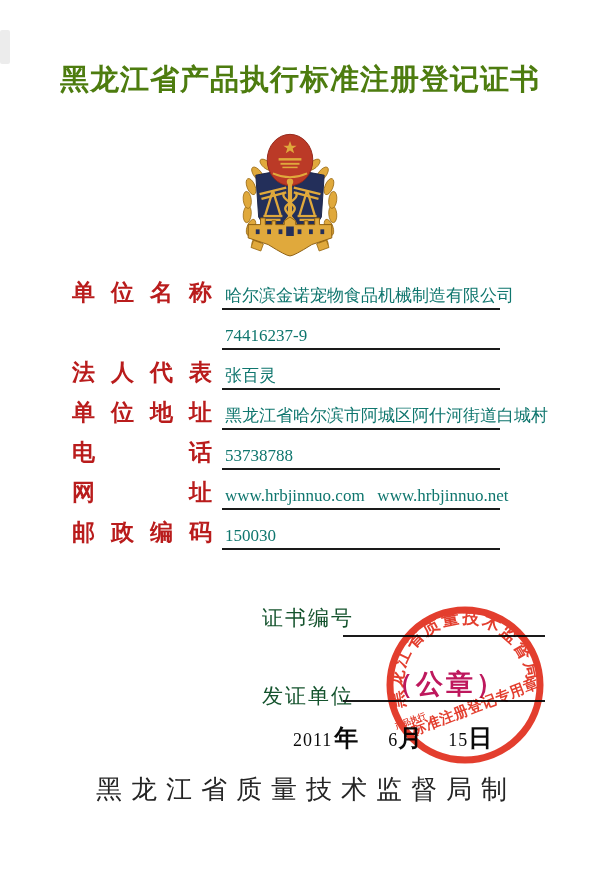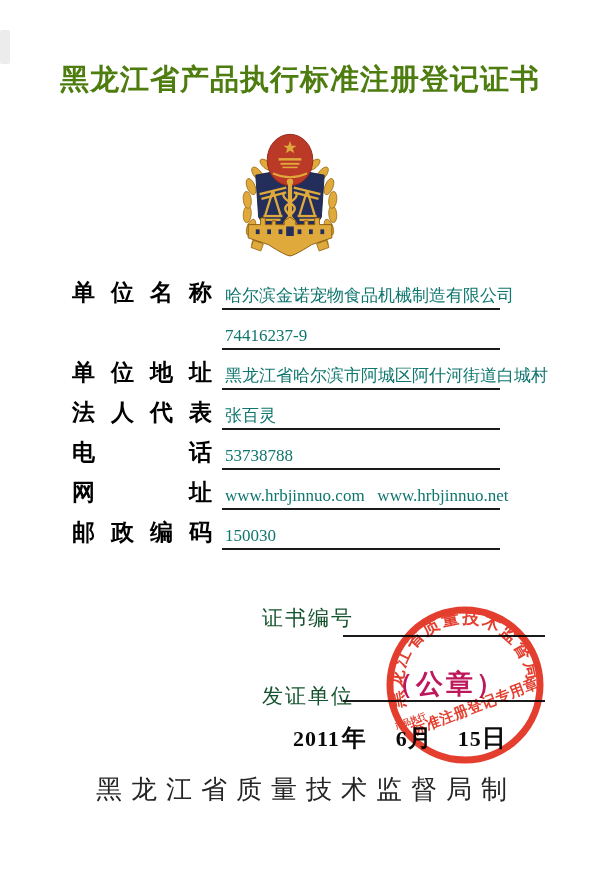--- a/index.html
+++ b/index.html
@@ -6,31 +6,31 @@
   body{background:#ffffff;}
   .page{position:relative;width:600px;height:872px;background:#ffffff;overflow:hidden;
         font-family:"Liberation Serif","DejaVu Serif",serif;color:#0d0d0d;}
   .scan-smudge{position:absolute;left:0;top:30px;width:10px;height:34px;background:#ececec;border-radius:2px;}
   .title{position:absolute;top:60px;left:0;right:0;text-align:center;
          font-size:29px;font-weight:bold;letter-spacing:1px;color:#4d7c0f;}
   .emblem{position:absolute;left:233px;top:130px;width:114px;height:136px;}
   .form{position:absolute;left:72px;top:270px;width:428px;}
   .row{position:relative;height:40px;}
   .row .label{position:absolute;left:0;bottom:6px;width:140px;line-height:1;
-              font-size:23px;font-weight:bold;color:#000000;
+              font-size:23px;font-weight:bold;color:#b91c1c;
               text-align:justify;text-align-last:justify;text-justify:inter-character;word-break:keep-all;}
   .row .value{position:absolute;left:150px;right:0;bottom:0;min-height:22px;
               border-bottom:2px solid #1a1a1a;font-size:17px;line-height:1.25;
               padding:0 0 1px 3px;white-space:pre;color:#0f766e;}
   .cert{position:absolute;left:262px;top:600px;width:284px;height:160px;}
   .cert .clabel{position:absolute;left:0;font-size:21px;font-weight:normal;letter-spacing:2px;line-height:1;color:#14532d;}
   .cert .cline{position:absolute;left:81px;width:202px;height:0;border-bottom:2px solid #1a1a1a;}
   .cert .stamp-hint{position:absolute;left:124px;top:66px;font-size:27px;font-weight:bold;letter-spacing:3px;color:#be185d;}
   .date{position:absolute;left:293px;top:722px;font-size:24px;font-weight:bold;white-space:nowrap;color:#0a0a0a;}
-  .date .num{font-size:22px;font-weight:bold;letter-spacing:1px;}
+  .date .num{font-size:18px;font-weight:normal;letter-spacing:1px;}
   .date .gap1{margin-left:2px;} .date .gap2{margin-left:30px;} .date .gap3{margin-left:26px;}
   .footer{position:absolute;top:772px;left:12px;right:0;text-align:center;
           font-size:26px;letter-spacing:9px;color:#252525;}
   .seal{position:absolute;left:383px;top:603px;width:164px;height:164px;
         mix-blend-mode:multiply;opacity:.93;}
 </style>
 </head>
 <body>
 
 <div class="page">
@@ -104,26 +104,26 @@
 
   <div class="form">
     <div class="row">
       <span class="label">单位名称</span>
       <span class="value">哈尔滨金诺宠物食品机械制造有限公司</span>
     </div>
     <div class="row">
       <span class="value">74416237-9</span>
     </div>
     <div class="row">
+      <span class="label">法人代表</span>
+      <span class="value">张百灵</span>
+    </div>
+    <div class="row">
       <span class="label">单位地址</span>
       <span class="value">黑龙江省哈尔滨市阿城区阿什河街道白城村</span>
-    </div>
-    <div class="row">
-      <span class="label">法人代表</span>
-      <span class="value">张百灵</span>
     </div>
     <div class="row">
       <span class="label">电话</span>
       <span class="value">53738788</span>
     </div>
     <div class="row">
       <span class="label">网址</span>
       <span class="value">www.hrbjinnuo.com   www.hrbjinnuo.net</span>
     </div>
     <div class="row">

